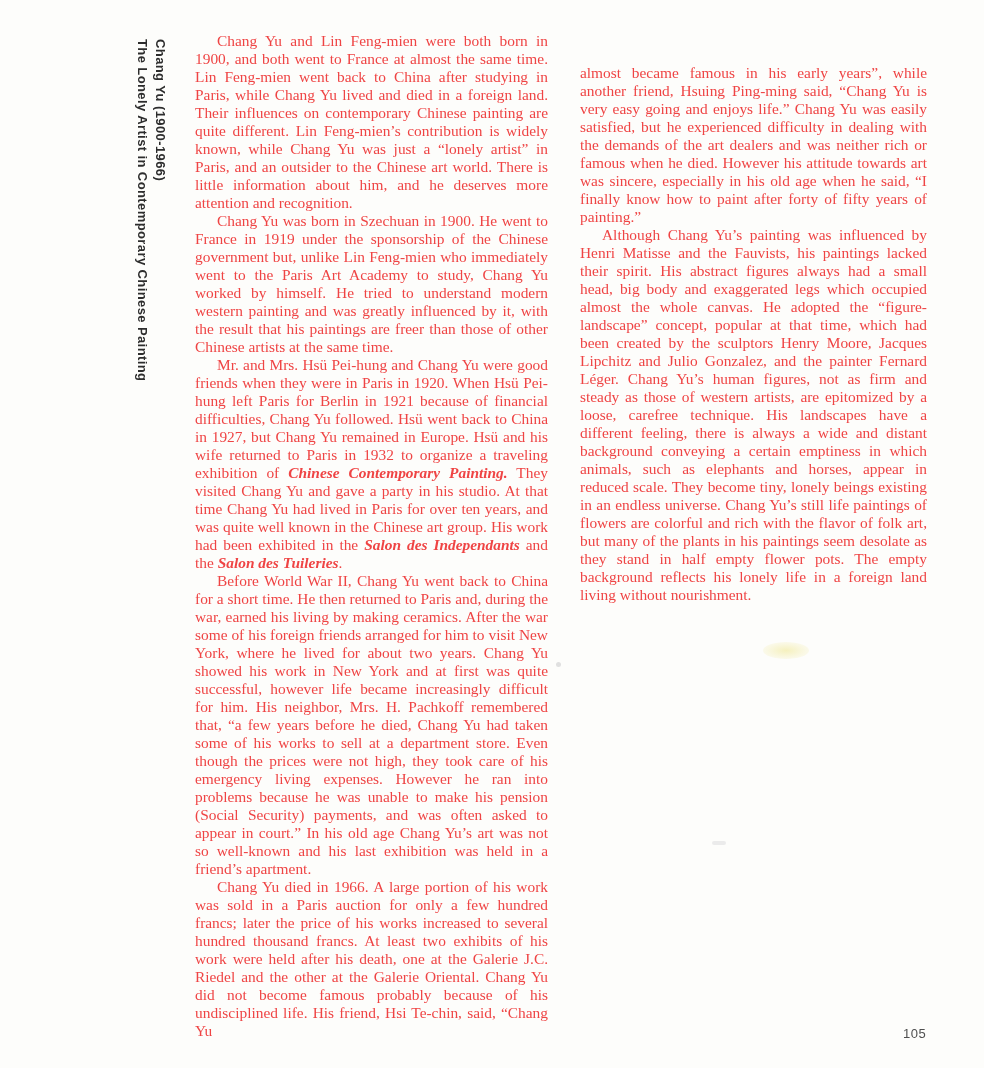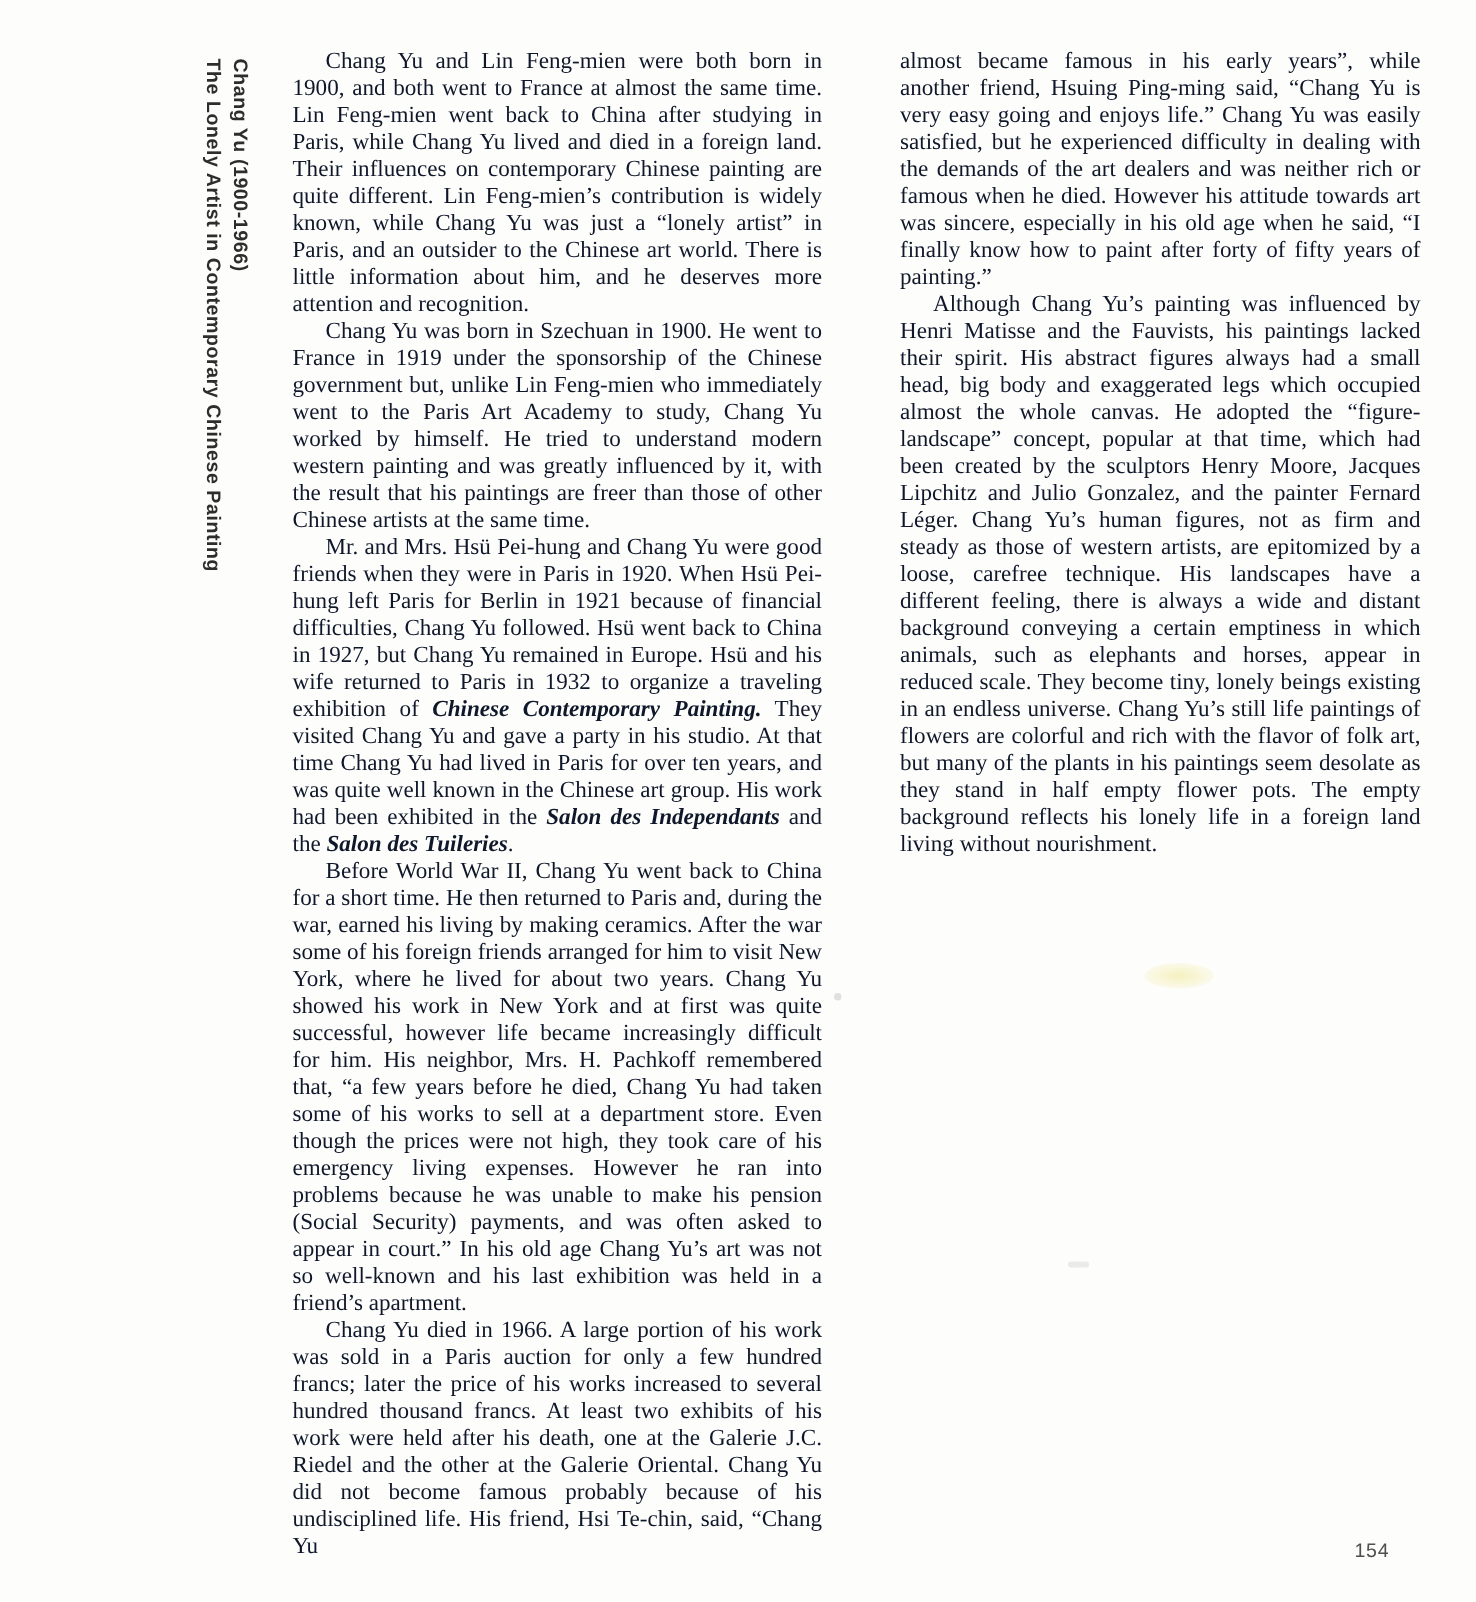--- a/index.html
+++ b/index.html
@@ -31,24 +31,24 @@
     white-space: nowrap;
   }
 
   
   .col {
     position: absolute;
     top: 32px;
     font-size: 15.4px;
     line-height: 18px;
     text-align: justify;
-    color: #0f172a;
+    color: #ef4444;
   }
   .col-left  { left: 195px; width: 353px; }
-  .col-right { left: 600px; width: 347px; }
+  .col-right { left: 580px; width: 347px; margin-top: 32px; }
   p.para { margin: 0; padding: 0; text-indent: 0; }
   p.para.indent { text-indent: 22px; }
   .para i { font-style: italic; font-weight: bold; }
 
   .page-number {
     position: absolute;
     left: 903px;
     top: 1026px;
     font-family: "Liberation Sans", "DejaVu Sans", sans-serif;
     font-size: 13px;
@@ -105,15 +105,15 @@
 
   <div class="col col-right">
       <p class="para"><span>almost became famous in his early years”, while another friend, Hsuing Ping-ming said, “Chang Yu is very easy going and enjoys life.”  Chang Yu was  easily satisfied, but he experienced difficulty in dealing with the demands of the art dealers and was neither rich or famous when he died.  However his attitude towards art was sincere, especially in his old age when he said, “I finally know how to paint after forty of fifty years of painting.”</span></p>
       <p class="para indent"><span>Although Chang Yu’s painting was influenced by Henri Matisse and the Fauvists, his paintings lacked their spirit.  His abstract figures always had a small head, big body and exaggerated legs which occupied almost the whole canvas.  He adopted the “figure-landscape” concept, popular at that time, which had been created by the sculptors Henry Moore, Jacques Lipchitz and Julio Gonzalez, and the painter Fernard Léger.  Chang Yu’s human figures, not as firm and steady as those of western artists, are epitomized by a loose, carefree technique. His landscapes have a different feeling, there is always a wide and distant background conveying a certain emptiness in which animals, such as elephants and horses, appear in reduced scale.  They become tiny, lonely beings existing in an endless universe.  Chang Yu’s still life paintings of flowers are colorful and rich with the flavor of folk art, but many of the plants in his paintings seem desolate as they stand in half empty flower pots. The empty background reflects his lonely life in a foreign land living without nourishment.</span></p>
     </div>
 
   <div class="smudge"></div>
   <div class="scan-dash"></div>
   <div class="scan-dot"></div>
 
-  <div class="page-number">154</div>
+  <div class="page-number">105</div>
 
 </div>
 
 </body></html>

